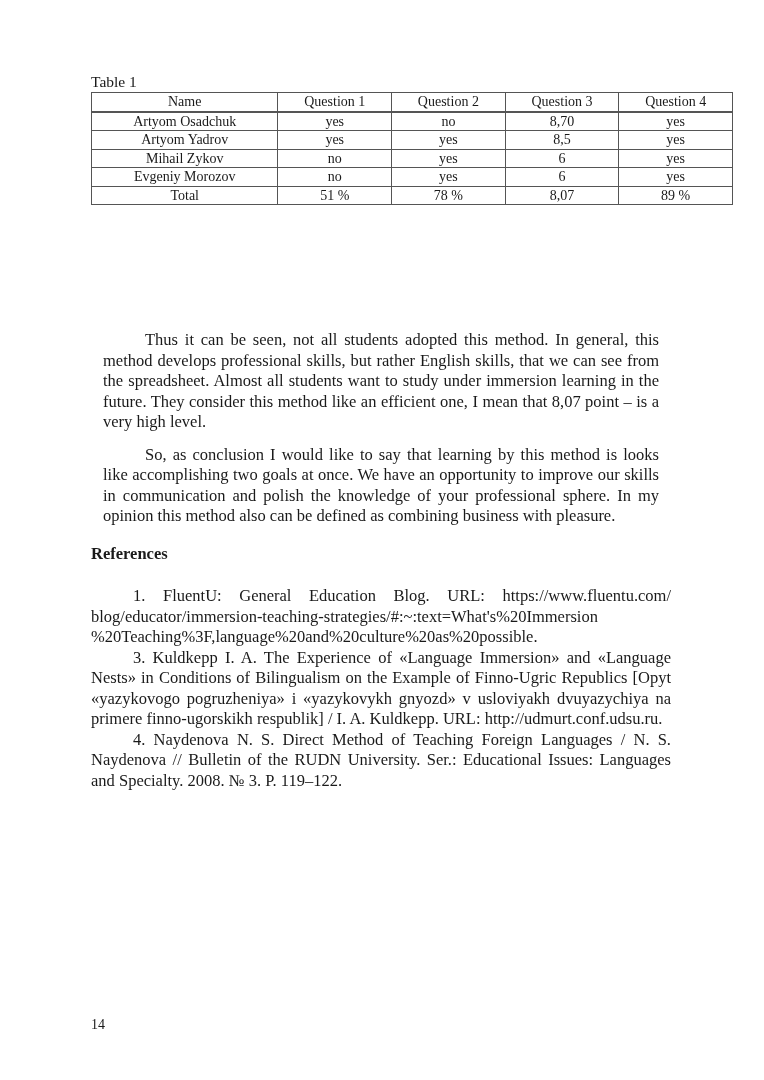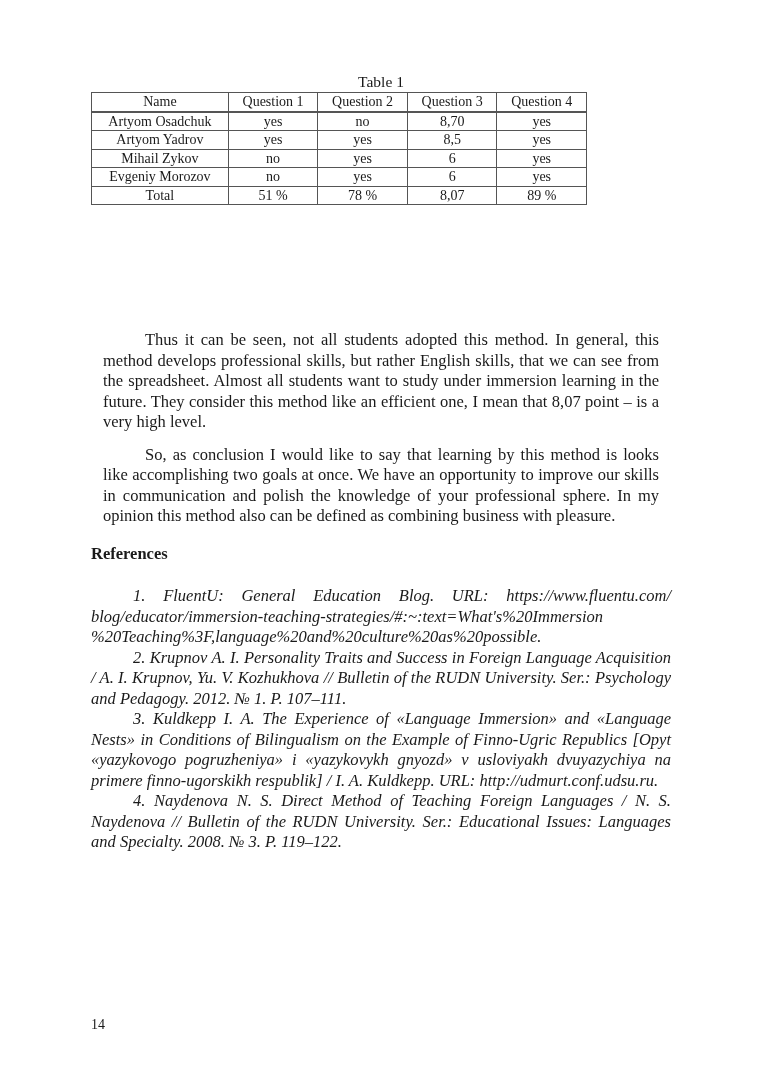--- a/index.html
+++ b/index.html
@@ -2,24 +2,24 @@
 <html><head>
 <meta charset="utf-8">
 <style>
   html, body { margin: 0; padding: 0; background: #ffffff; }
   body {
     width: 764px; height: 1080px; position: relative; overflow: hidden;
     font-family: "Liberation Serif", serif; color: #1a1a1a;
   }
   .table-caption {
     position: absolute; left: 91px; top: 73px; width: 580px;
-    text-align: center; font-size: 15.5px;
+    text-align: left; font-size: 15.5px;
   }
   table.data {
-    position: absolute; left: 91px; top: 92px; width: 496px;
+    position: absolute; left: 91px; top: 92px; width: 642px;
     border-collapse: collapse; font-size: 14px; line-height: 17px; padding-left: 48px;
   }
   table.data th, table.data td {
     border: 1px solid #555; padding: 0 4px; height: 17.5px; font-weight: normal;
   }
   table.data thead th { text-align: center; border-bottom: 2px solid #555; }
   table.data td.c { text-align: center; }
   table.data td.name { text-align: center; }
   .col-name { width: 169px; }
   .col-q { width: 103px; }
@@ -28,21 +28,21 @@
     font-size: 16.5px; line-height: 20.5px; text-align: justify;
   }
   .body-text p { margin: 12px; text-indent: 42px; }
   .refs-heading {
     position: absolute; left: 91px; top: 544px; font-weight: bold; font-size: 16.5px;
   }
   .refs {
     position: absolute; left: 91px; top: 586px; width: 580px;
     font-size: 16.5px; line-height: 20.5px; text-align: justify;
   }
-  .refs p { margin: 0; text-indent: 42px; word-break: break-word; font-style: italic; }
+  .refs p { margin: 0; text-indent: 42px; word-break: break-word; }
   .page-number {
     position: absolute; left: 91px; top: 1017px; font-size: 14px;
   }
 </style>
 </head>
 <body>
 
 <div class="table-caption">Table 1</div>
 
 <table class="data">
@@ -103,18 +103,17 @@
 
 <div class="body-text">
   <p>Thus it can be seen, not all students adopted this method. In general, this method develops professional skills, but rather English skills, that we can see from the spreadsheet. Almost all students want to study under immersion learning in the future. They consider this method like an efficient one, I mean that 8,07 point – is a very high level.</p>
   <p>So, as conclusion I would like to say that learning by this method is looks like accomplishing two goals at once. We have an opportunity to improve our skills in communication and polish the knowledge of your professional sphere. In my opinion this method also can be defined as combining business with pleasure.</p>
 </div>
 
 <div class="refs-heading">References</div>
 
 <div class="refs">
   <p>1. FluentU: General Education Blog. URL: https://www.fluentu.com/ blog/educator/immersion-teaching-strategies/#:~:text=What's%20Immersion %20Teaching%3F,language%20and%20culture%20as%20possible.</p>
-  <p>2. Krupnov A. I. Personality Traits and Success in Foreign Language Acquisition / A. I. Krupnov, Yu. V. Kozhukhova // Bulletin of the RUDN University. Ser.: Psychology and Pedagogy. 2012. № 1. P. 107–111.</p>
   <p>3. Kuldkepp I. A. The Experience of «Language Immersion» and «Language Nests» in Conditions of Bilingualism on the Example of Finno-Ugric Republics [Opyt «yazykovogo pogruzheniya» i «yazykovykh gnyozd» v usloviyakh dvuyazychiya na primere finno-ugorskikh respublik] / I. A. Kuldkepp. URL: http://udmurt.conf.udsu.ru.</p>
   <p>4. Naydenova N. S. Direct Method of Teaching Foreign Languages / N. S. Naydenova // Bulletin of the RUDN University. Ser.: Educational Issues: Languages and Specialty. 2008. № 3. P. 119–122.</p>
 </div>
 
 <div class="page-number">14</div>
 
 </body></html>

